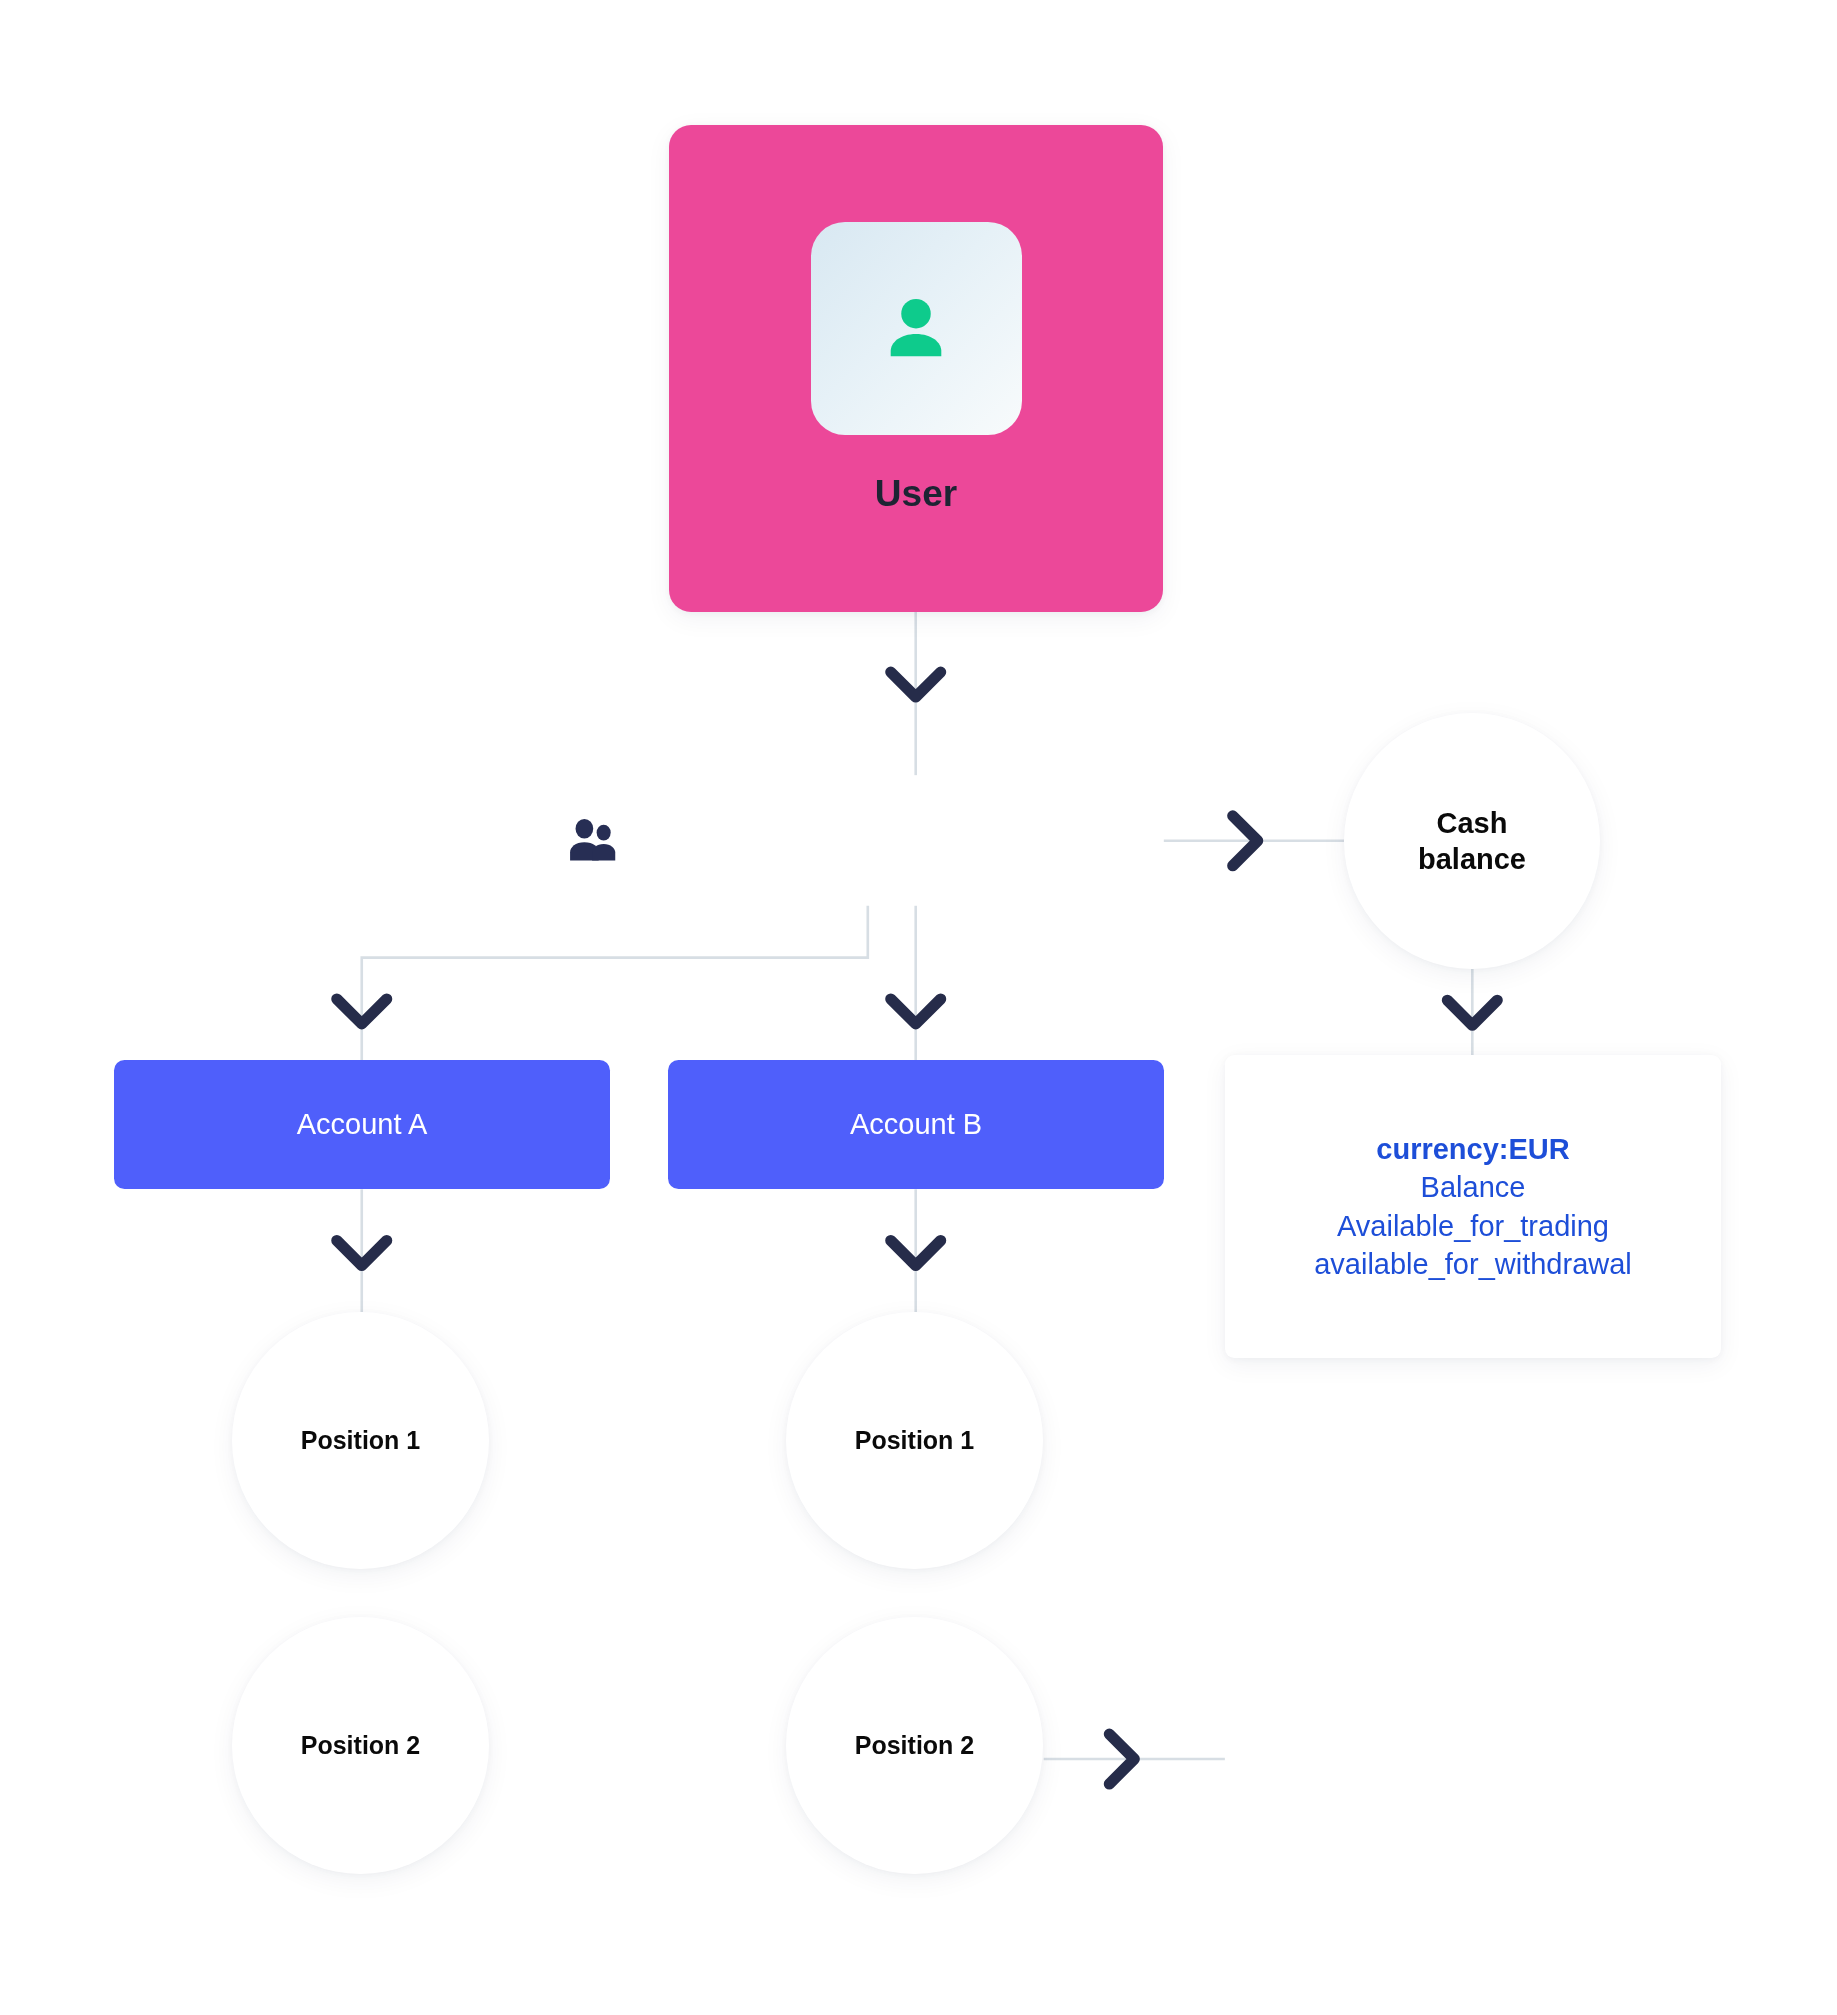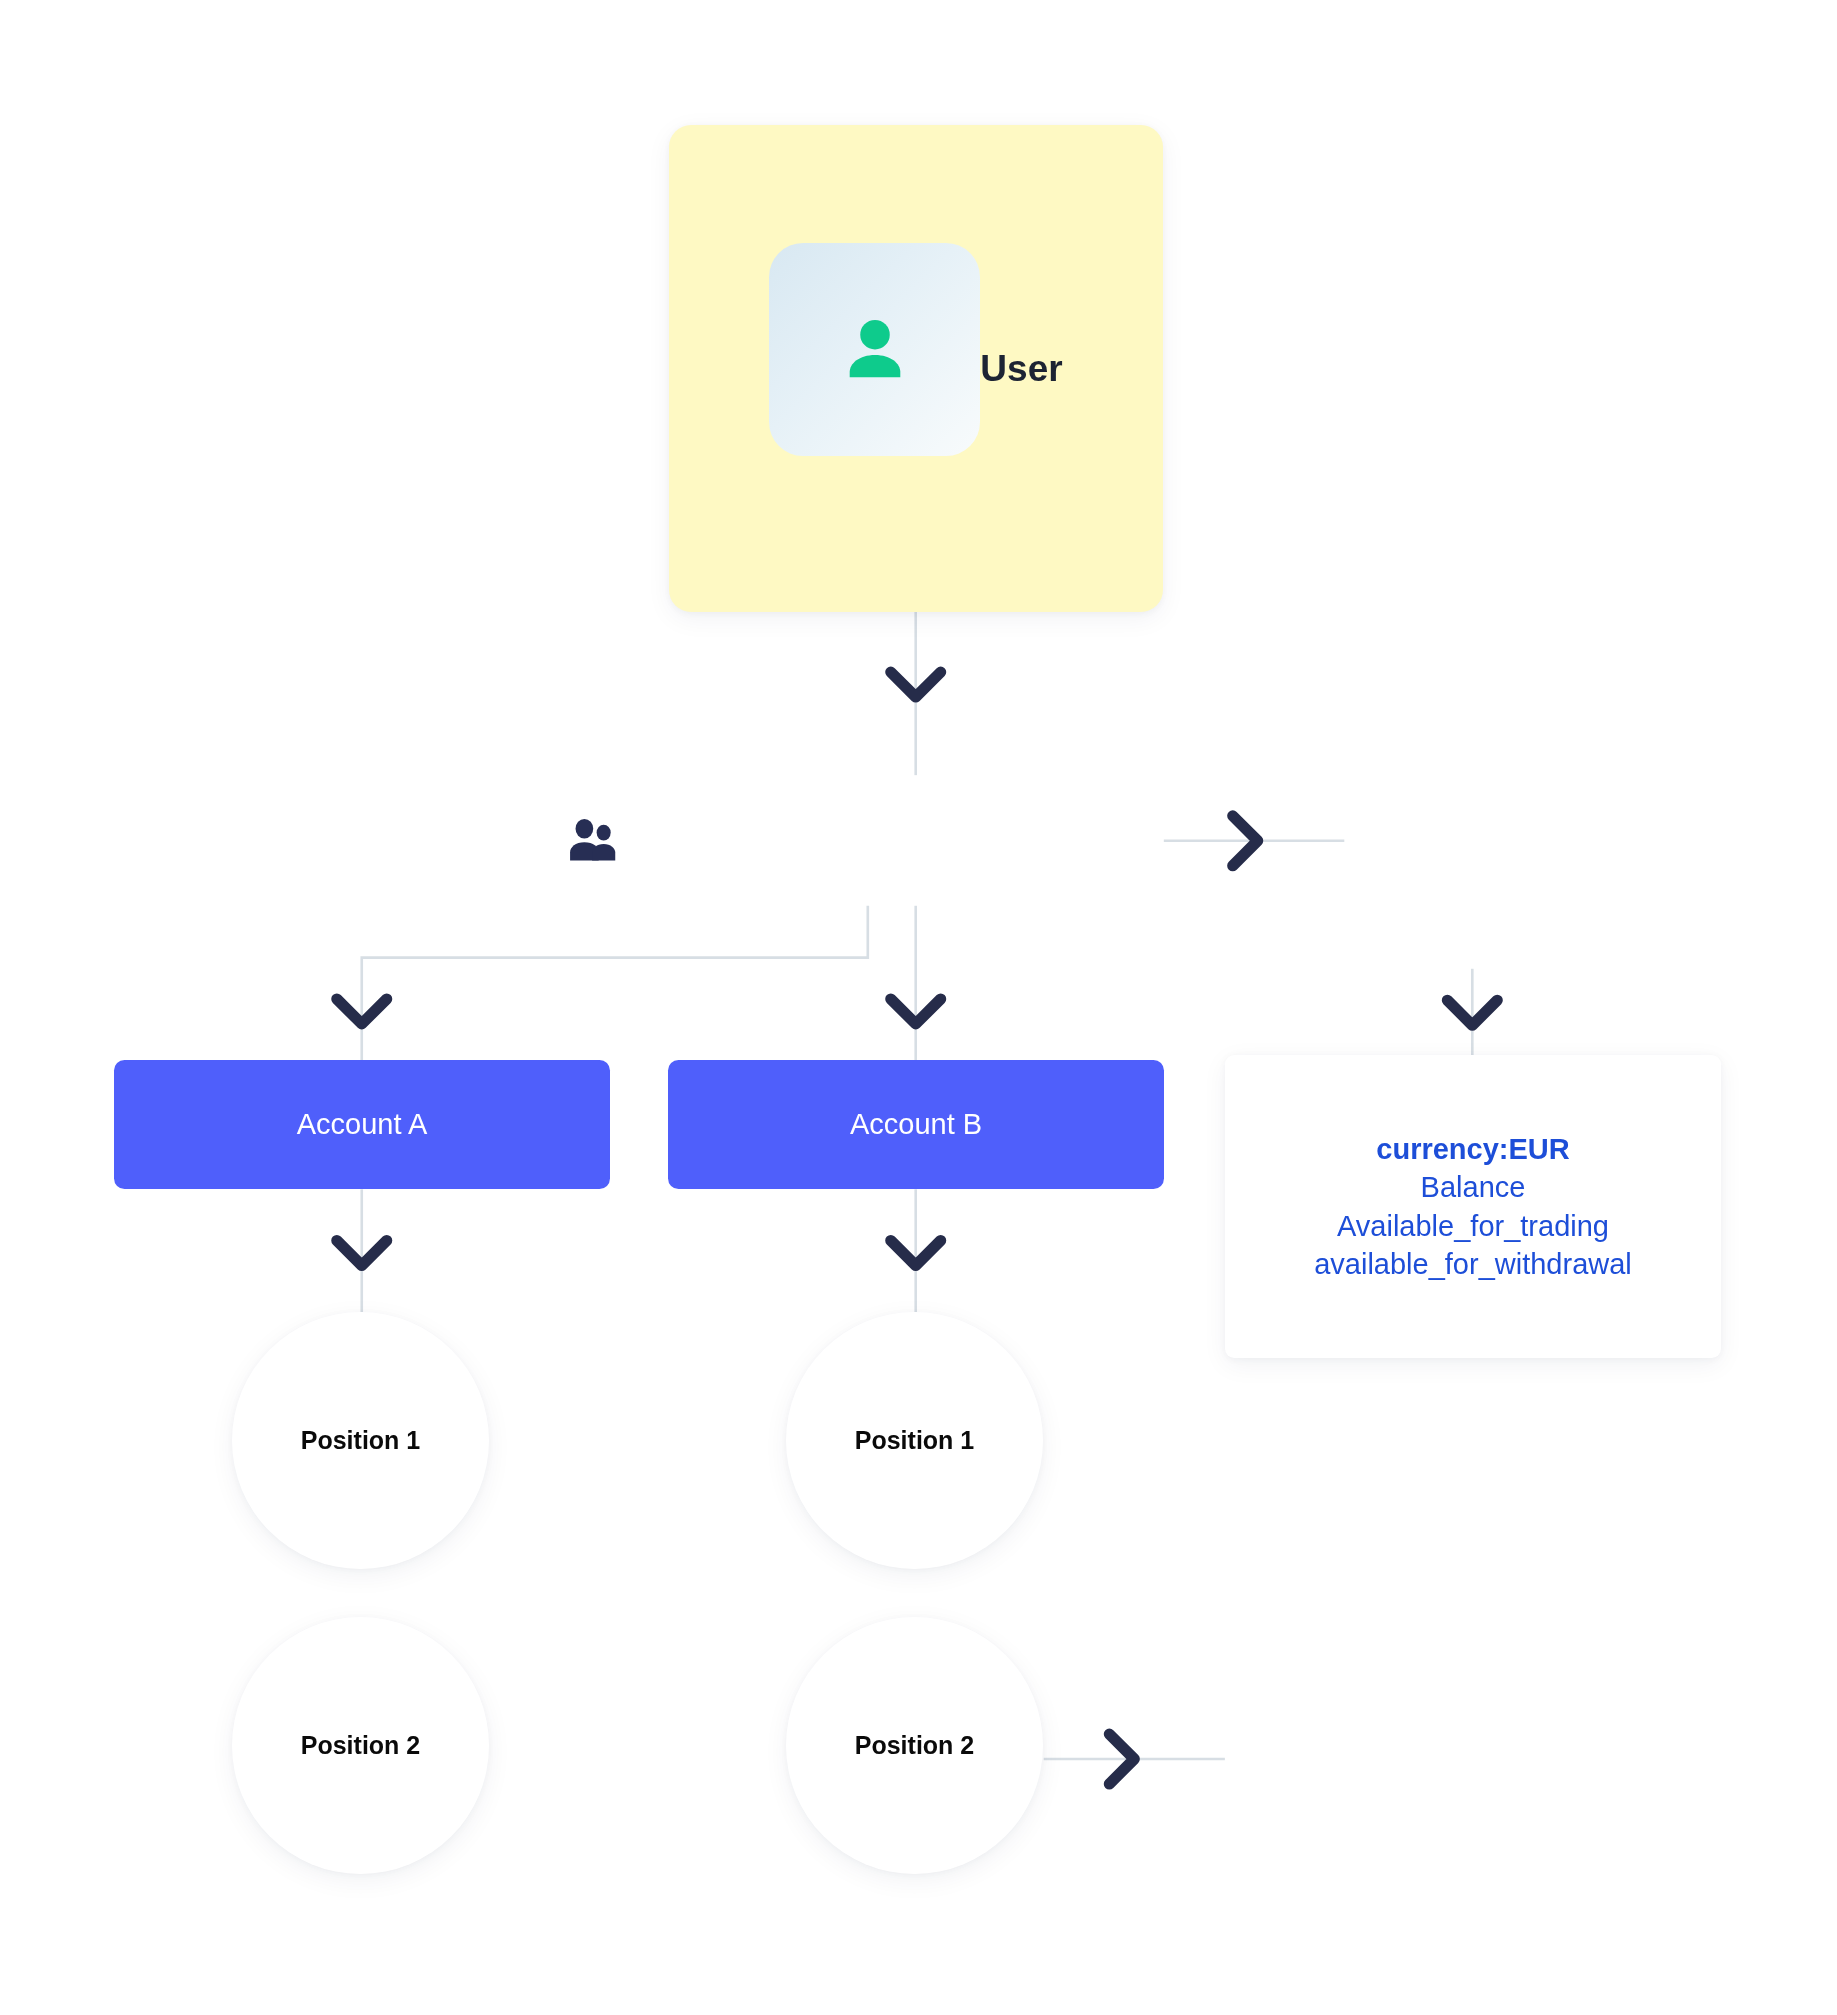--- a/index.html
+++ b/index.html
@@ -39,25 +39,25 @@
     justify-content: center;
     text-align: center;
   }
 
   
   .card-user {
     left: 669px;
     top: 125px;
     width: 494px;
     height: 487px;
-    background: #fef9c3;
+    background: #ec4899;
     border-radius: 22px;
     box-shadow: 0 6.6px 26px rgba(18, 34, 66, .055),
                 0 1.3px 6.6px rgba(18, 34, 66, .04);
-    flex-direction: row;
+    flex-direction: column;
     justify-content: center;
   }
   .avatar-tile {
     width: 211px;
     height: 213px;
     border-radius: 34px;
     background: linear-gradient(135deg, #d8e8f2 0%, #e6f1f7 45%, #f8fbfc 100%);
     display: flex;
     align-items: center;
     justify-content: center;
@@ -212,20 +212,26 @@
   <div class="node group-icon">
     <svg width="59" height="56" viewBox="0 0 26 24">
       <ellipse cx="8.1" cy="6.6" rx="3.9" ry="4.3" fill="#272e54"></ellipse>
       <ellipse cx="16.6" cy="8.3" rx="3.1" ry="3.5" fill="#272e54"></ellipse>
       <path d="M8.1 12.6c-3.9 0-6.3 2.2-6.3 4.4v3.6h12.6v-3.6c0-2.2-2.4-4.4-6.3-4.4z" fill="#272e54"></path>
       <path d="M16.6 13.3c-3.1 0-5.1 1.9-5.1 3.8v3.5h10.2v-3.5c0-1.9-2-3.8-5.1-3.8z" fill="#272e54"></path>
     </svg>
   </div>
 
 
+  <div class="node circle circle-cash">
+    <div>
+      <div>Cash</div>
+      <div>balance</div>
+    </div>
+  </div>
 
   <div class="node box-blue b">
     <span>Account B</span>
   </div>
   <div class="node box-blue a">
     <span>Account A</span>
   </div>
 
   <div class="node card-plain card-balance">
     <div class="strong">currency:EUR</div>

